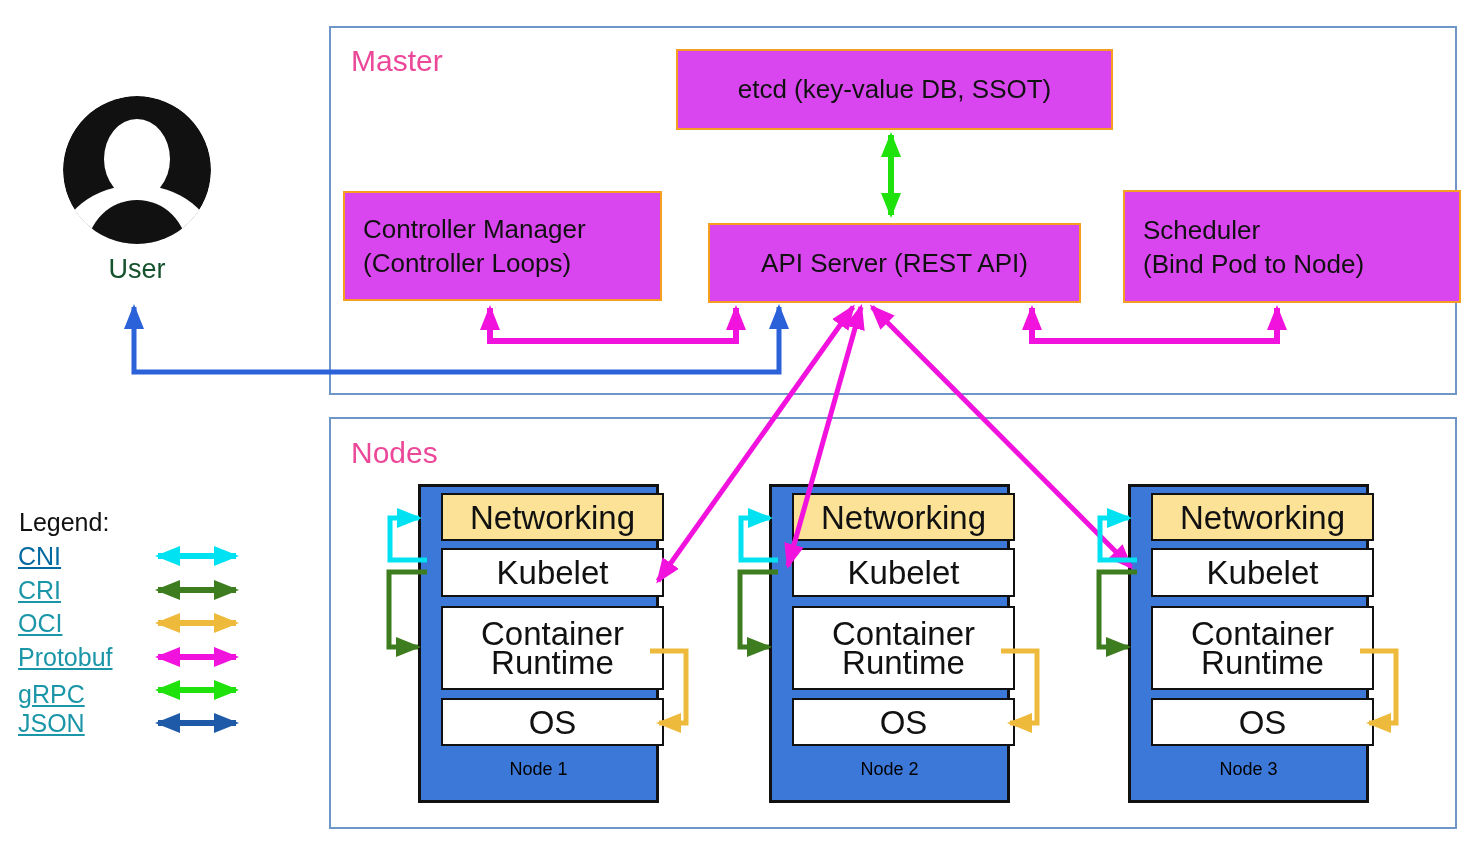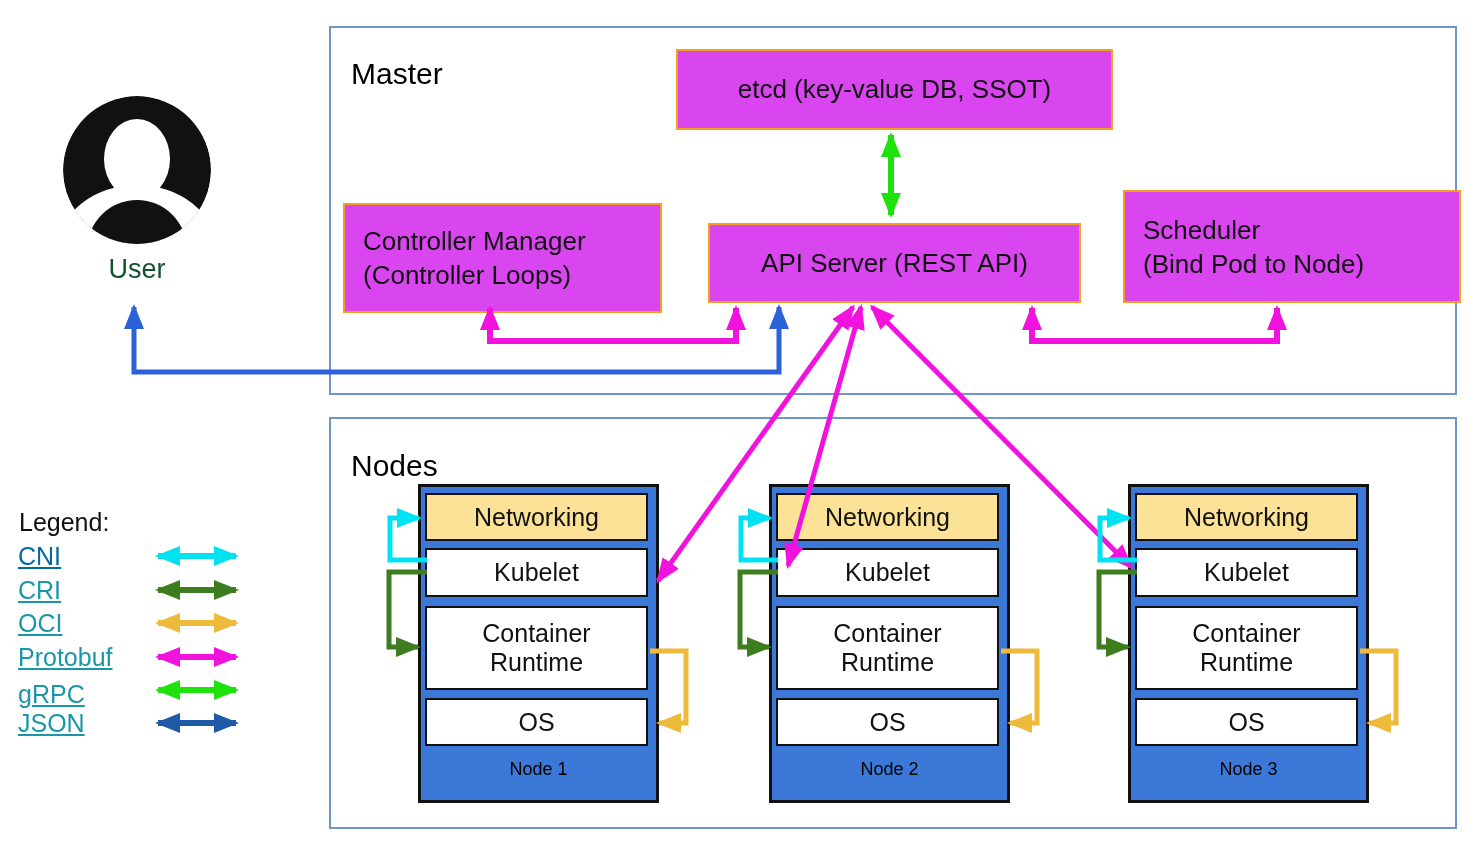--- a/index.html
+++ b/index.html
@@ -1,28 +1,28 @@
 <!DOCTYPE html>
 <html><head>
 <meta charset="utf-8">
 <style>
   html,body{margin:0;padding:0;background:#ffffff;}
   .canvas{position:relative;width:1475px;height:852px;background:#ffffff;
           font-family:"Liberation Sans", sans-serif;color:#111;overflow:hidden;}
   .container{position:absolute;border:2px solid #6e96c6;background:#ffffff;z-index:1;}
-  .section-title{position:absolute;font-size:30px;color:#000000;z-index:3;margin-top:13px;}
+  .section-title{position:absolute;font-size:30px;color:#ec4899;z-index:3;}
   .obox{position:absolute;border:2px solid #f59f22;background:#d946ef;z-index:2;
         display:flex;flex-direction:column;justify-content:center;font-size:26px;color:#111;}
   .obox.centered{align-items:center;text-align:center;}
   .obox.lefted{padding-left:18px;line-height:34px;font-size:26px;}
   .node{position:absolute;width:241px;height:319px;border:3px solid #111;background:#3c78d8;
         box-sizing:border-box;z-index:2;}
-  .layer{position:absolute;left:4px;width:223px;border:2px solid #111;background:#fff;
+  .layer{position:absolute;left:20px;width:223px;border:2px solid #111;background:#fff;
          box-sizing:border-box;display:flex;align-items:center;justify-content:center;
-         text-align:right;font-size:25px;color:#111;line-height:29px;}
+         text-align:right;font-size:33px;color:#111;line-height:29px;}
   .node-label{position:absolute;left:0;top:272px;width:100%;text-align:center;
               color:#000000;font-size:18px;}
   .legend-title{position:absolute;left:19px;top:508px;font-size:25px;color:#111;}
   .legend-link{position:absolute;left:18px;font-size:25px;text-decoration:underline;cursor:pointer;}
   .user-label{position:absolute;left:62px;top:254px;width:150px;text-align:center;font-size:27px;color:#14532d;}
   svg.overlay{position:absolute;left:0;top:0;z-index:10;pointer-events:none;}
 </style>
 </head>
 <body>
 
@@ -31,21 +31,21 @@
   <div class="container" style="left: 329px; top: 26px; width: 1124px; height: 365px; border-color: rgb(110, 150, 198);"></div>
   <div class="section-title" style="left:351px;top:44px;">Master</div>
 
   <div class="container" style="left: 329px; top: 417px; width: 1124px; height: 408px; border-color: rgb(110, 150, 198);"></div>
   <div class="section-title" style="left:351px;top:436px;">Nodes</div>
 
   <div class="obox centered" style="left: 676px; top: 49px; width: 433px; height: 77px; border-color: rgb(245, 159, 34);">
     <span>etcd (key-value DB, SSOT)</span>
   </div>
 
-  <div class="obox lefted" style="left: 343px; top: 191px; width: 297px; height: 106px; border-color: rgb(245, 159, 34); margin-top: 12px;">
+  <div class="obox lefted" style="left: 343px; top: 191px; width: 297px; height: 106px; border-color: rgb(245, 159, 34);">
     <span>Controller Manager</span>
     <span>(Controller Loops)</span>
   </div>
 
   <div class="obox centered" style="left: 708px; top: 223px; width: 369px; height: 76px; border-color: rgb(245, 159, 34);">
     <span>API Server (REST API)</span>
   </div>
 
   <div class="obox lefted" style="left: 1123px; top: 190px; width: 316px; height: 109px; border-color: rgb(245, 159, 34);">
     <span>Scheduler</span>

